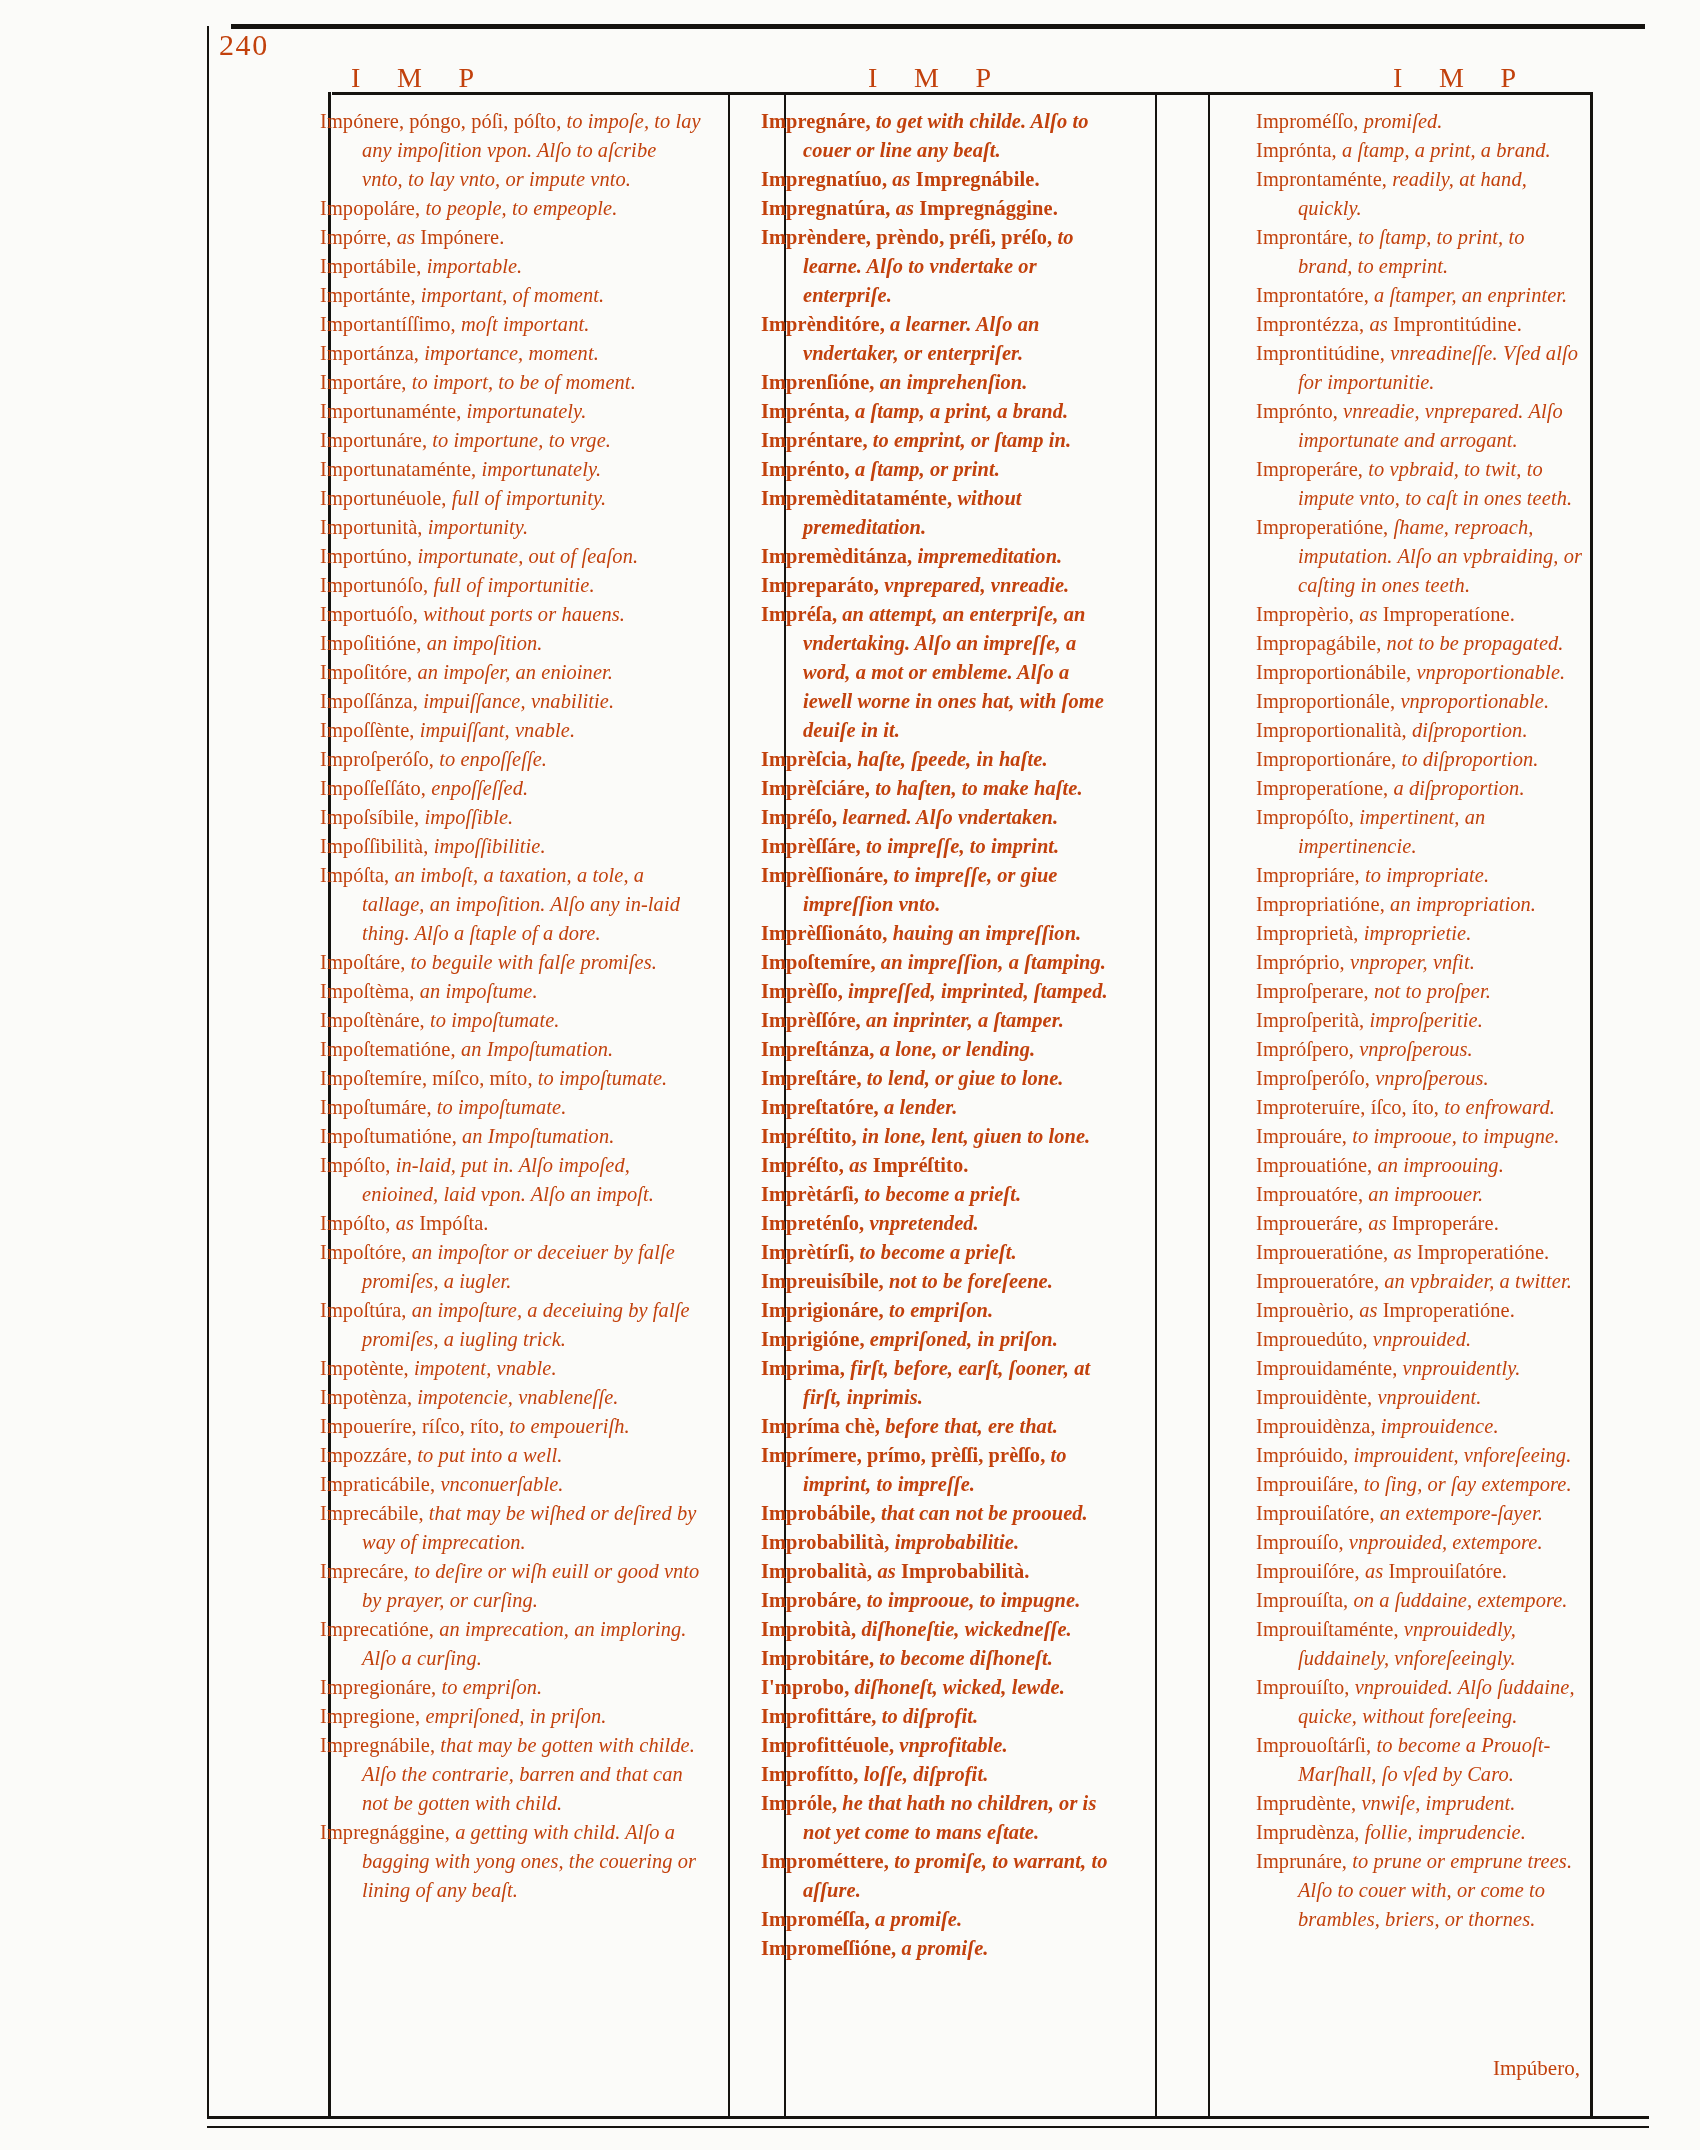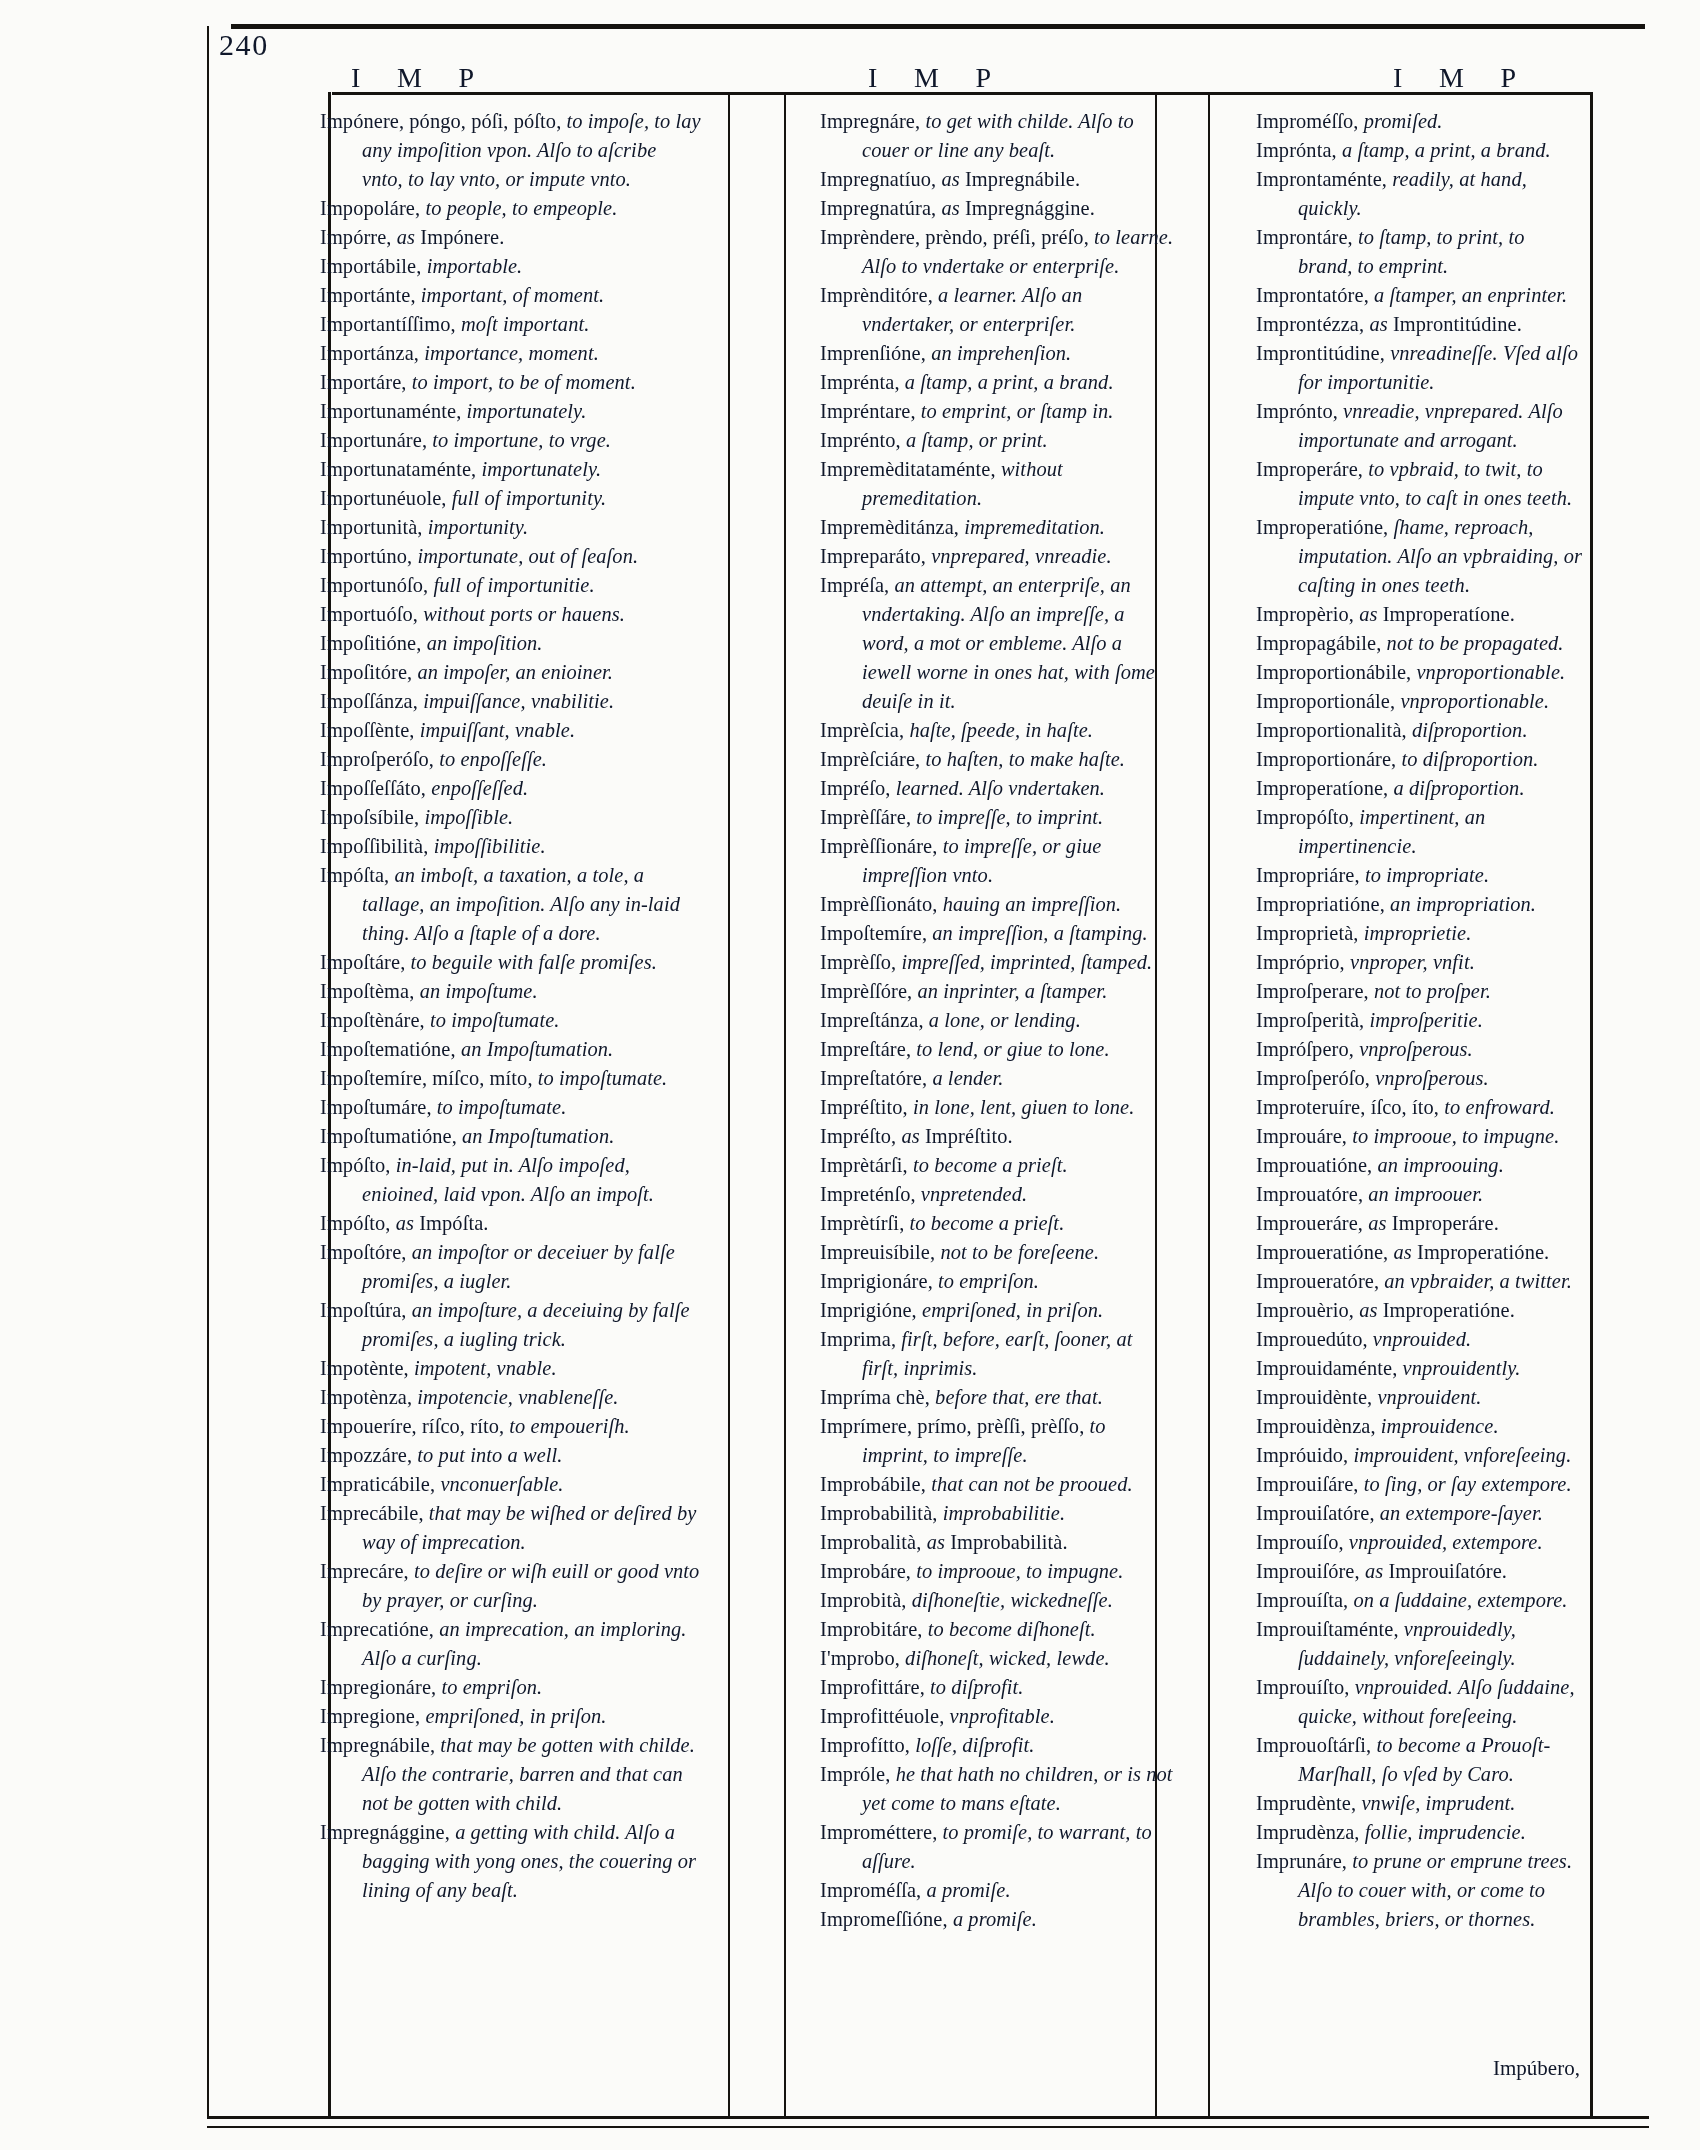--- a/index.html
+++ b/index.html
@@ -1,18 +1,18 @@
 <!DOCTYPE html>
 <html style="font-size:12.5px"><head>
 <meta charset="utf-8">
 <style>
   html,body { margin:0; padding:0; background:#efefec; }
   .page {
     position:relative; width:1700px; height:2151px;
-    background:#fbfbf9; color:#0f172a;
+    background:#fbfbf9; color:#c2410c;
     font-family:"Liberation Serif","DejaVu Serif",serif;
     overflow:hidden;
   }
   .rule { position:absolute; background:#151310; }
   .rule-h { height:3.1px; }
   .rule-v { width:2.4px; }
   .page-number {
     position:absolute; left:219px; top:28px;
     font-size:30px; letter-spacing:1.6px;
   }
@@ -103,21 +103,21 @@
         <p class="entry"><span class="ro">Impraticábile, </span><span class="it">vnconuerſable.</span></p>
         <p class="entry"><span class="ro">Imprecábile, </span><span class="it">that may be wiſhed or deſired by way of imprecation.</span></p>
         <p class="entry"><span class="ro">Imprecáre, </span><span class="it">to deſire or wiſh euill or good vnto by prayer, or curſing.</span></p>
         <p class="entry"><span class="ro">Imprecatióne, </span><span class="it">an imprecation, an imploring. Alſo a curſing.</span></p>
         <p class="entry"><span class="ro">Impregionáre, </span><span class="it">to empriſon.</span></p>
         <p class="entry"><span class="ro">Impregione, </span><span class="it">empriſoned, in priſon.</span></p>
         <p class="entry"><span class="ro">Impregnábile, </span><span class="it">that may be gotten with childe. Alſo the contrarie, barren and that can not be gotten with child.</span></p>
         <p class="entry"><span class="ro">Impregnággine, </span><span class="it">a getting with child. Alſo a bagging with yong ones, the couering or lining of any beaſt.</span></p>
       </div>
   </div>
-  <div class="col" style="left:820px; width:354px;">
+  <div class="col" style="left:761px; width:354px;font-weight:bold;">
     <div class="entries" style="height:2006px;">
         <p class="entry"><span class="ro">Impregnáre, </span><span class="it">to get with childe. Alſo to couer or line any beaſt.</span></p>
         <p class="entry"><span class="ro">Impregnatíuo, </span><span class="it">as </span><span class="ro">Impregnábile.</span></p>
         <p class="entry"><span class="ro">Impregnatúra, </span><span class="it">as </span><span class="ro">Impregnággine.</span></p>
         <p class="entry"><span class="ro">Imprèndere, prèndo, préſi, préſo, </span><span class="it">to learne. Alſo to vndertake or enterpriſe.</span></p>
         <p class="entry"><span class="ro">Imprènditóre, </span><span class="it">a learner. Alſo an vndertaker, or enterpriſer.</span></p>
         <p class="entry"><span class="ro">Imprenſióne, </span><span class="it">an imprehenſion.</span></p>
         <p class="entry"><span class="ro">Imprénta, </span><span class="it">a ſtamp, a print, a brand.</span></p>
         <p class="entry"><span class="ro">Impréntare, </span><span class="it">to emprint, or ſtamp in.</span></p>
         <p class="entry"><span class="ro">Imprénto, </span><span class="it">a ſtamp, or print.</span></p>

